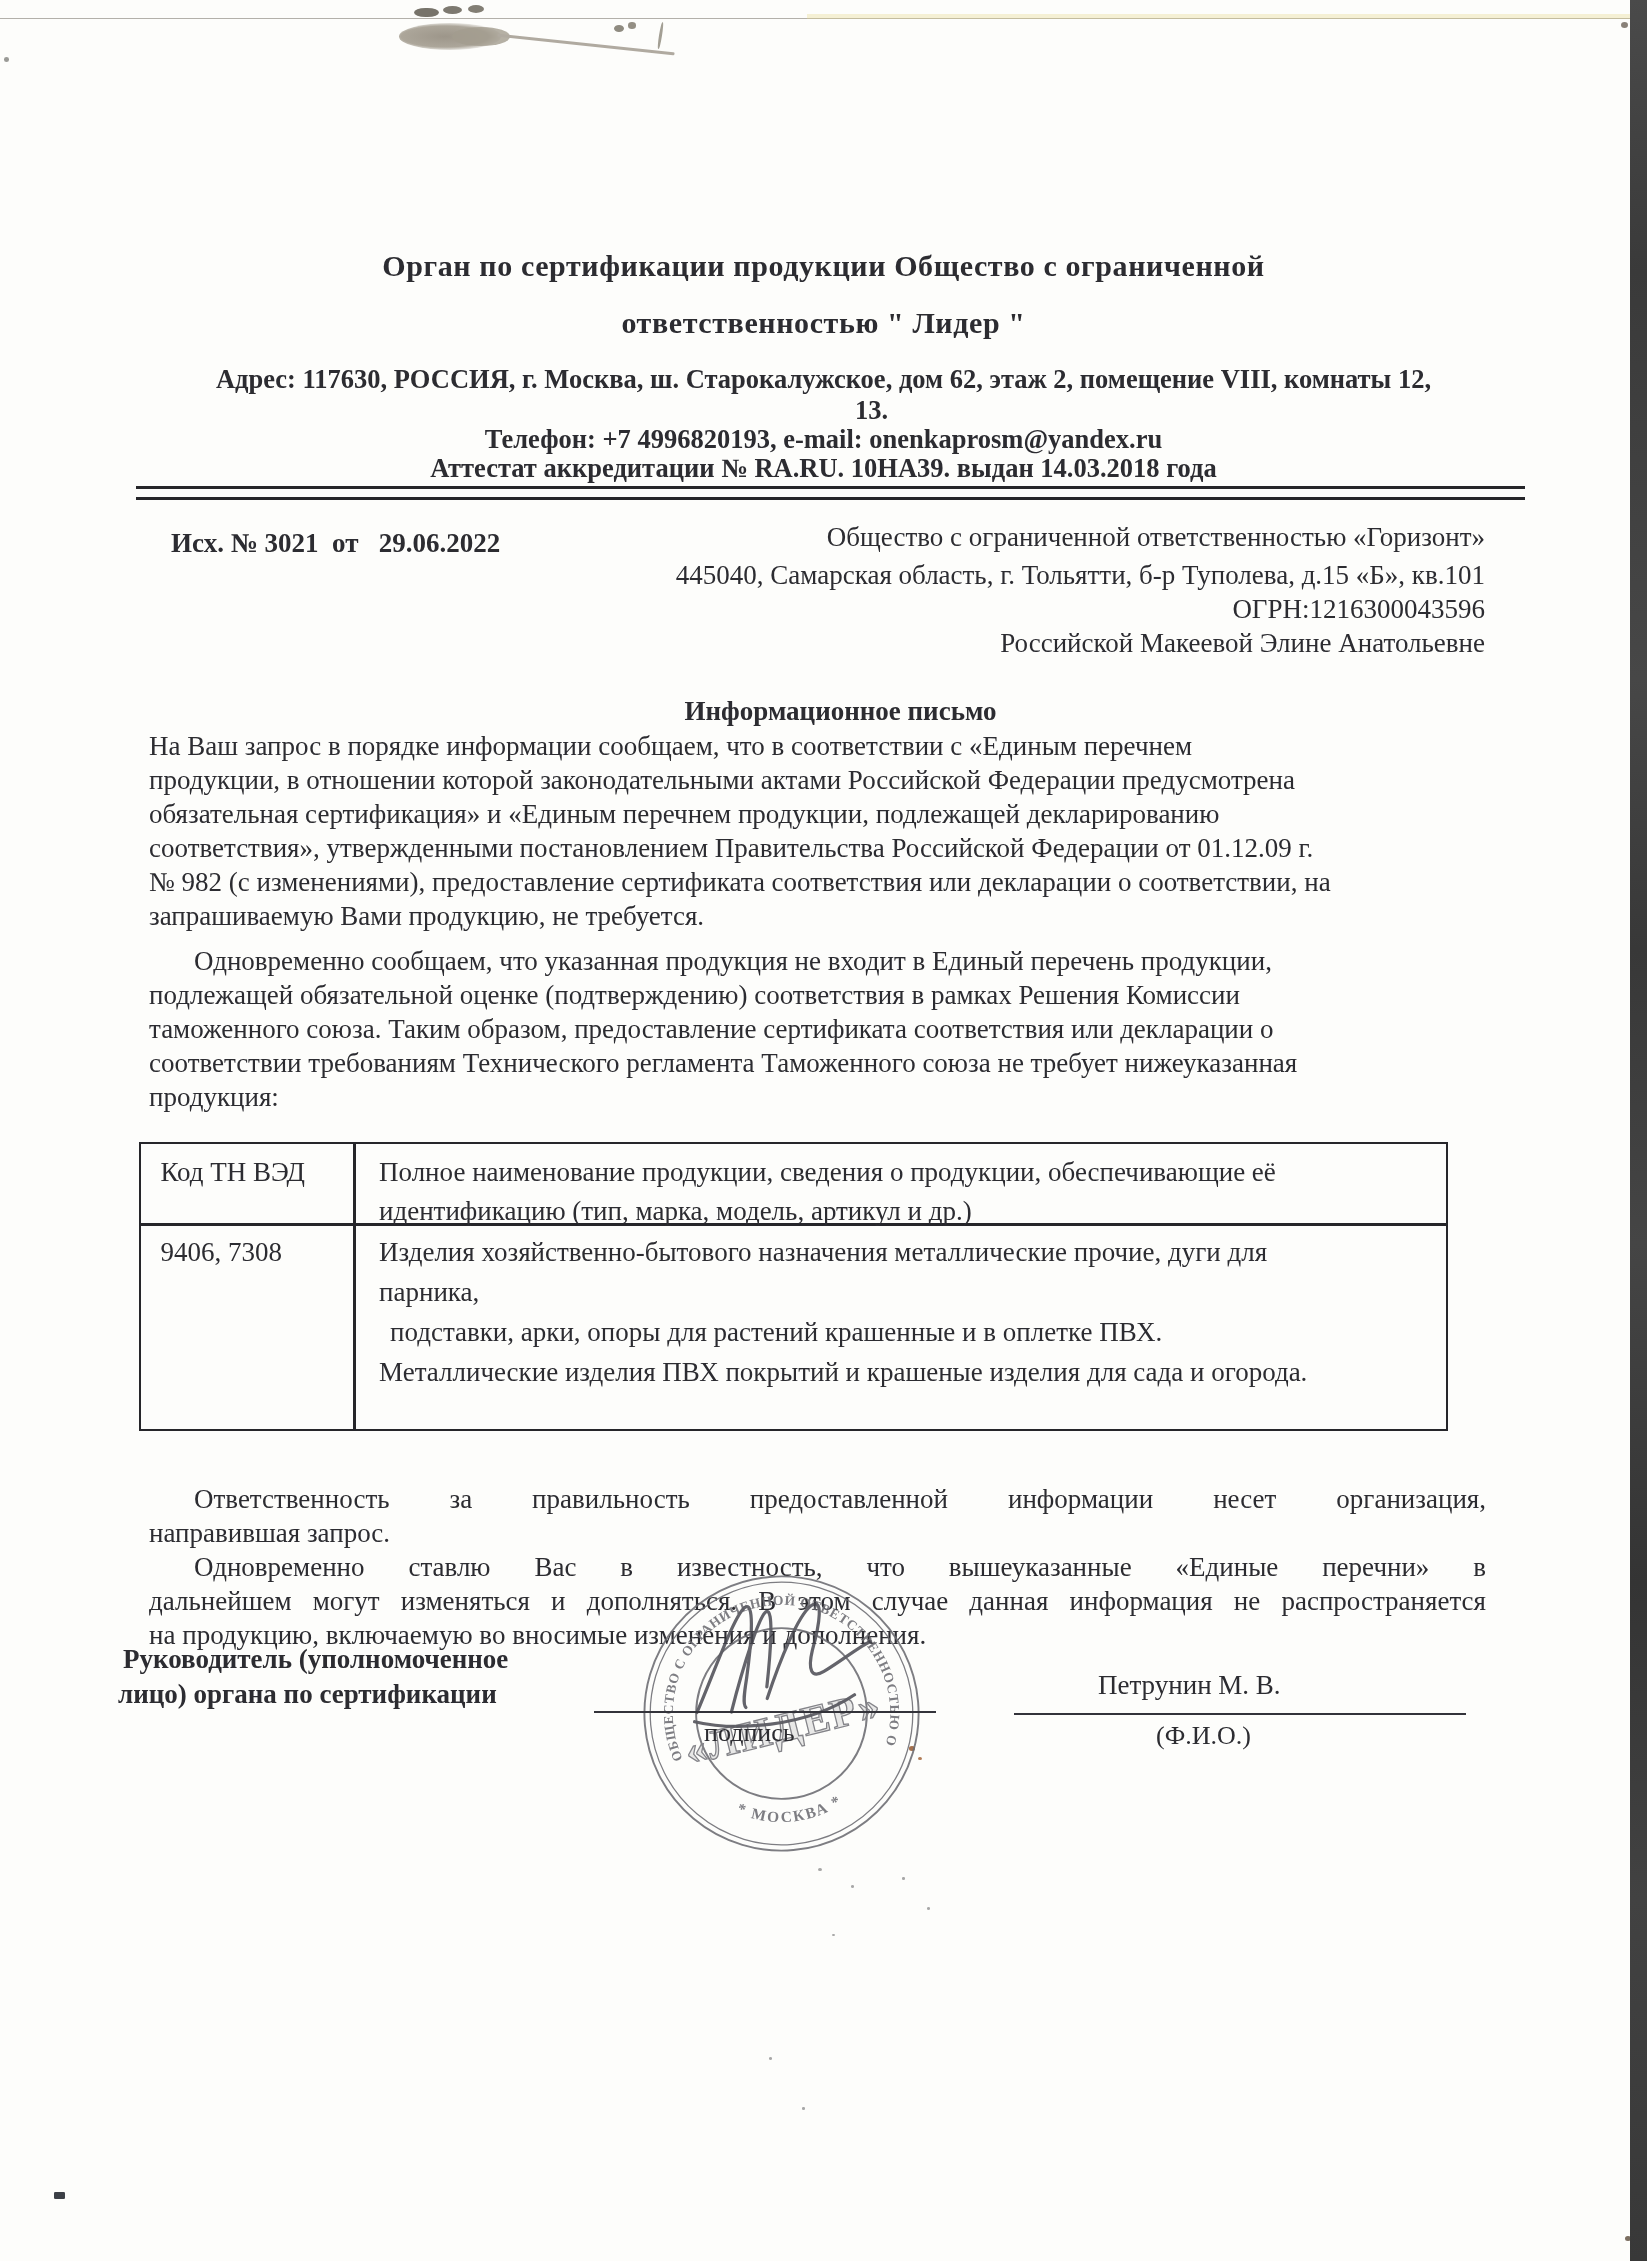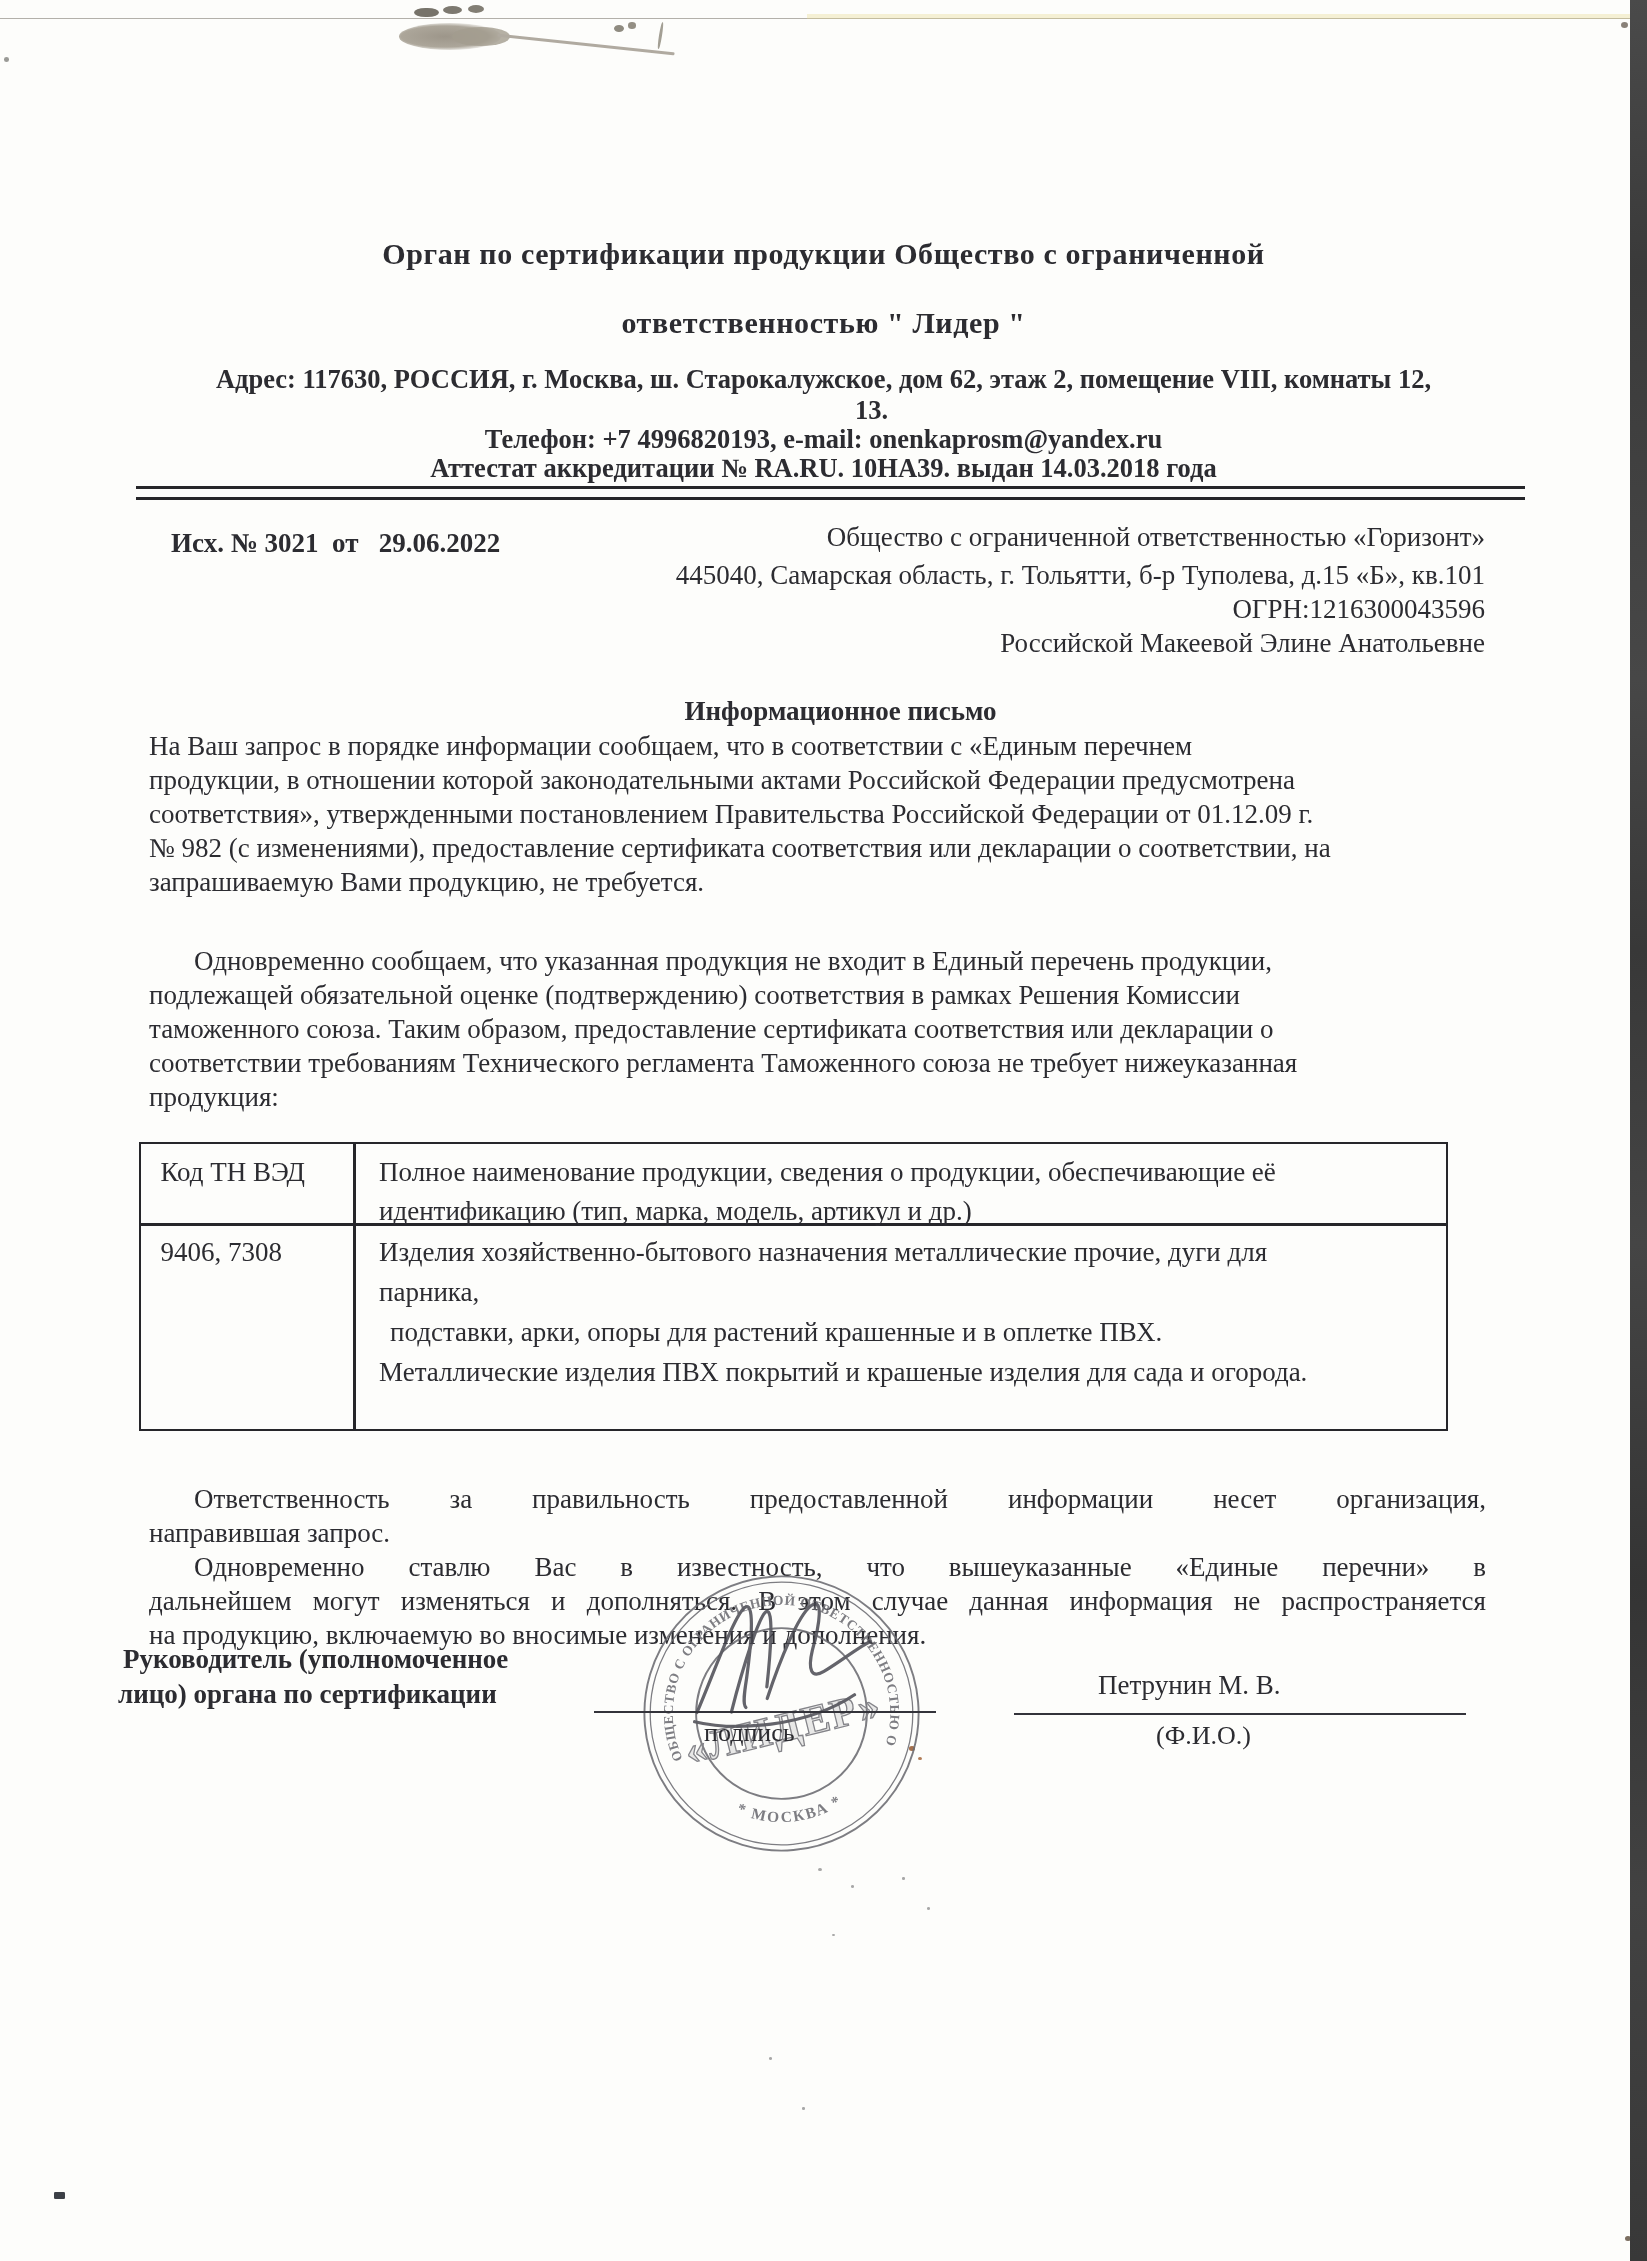--- a/index.html
+++ b/index.html
@@ -47,21 +47,21 @@
   <div class="smudge" style="left:443px;top:5.8px;width:19.4px;height:8.4px;background:#7d7970;"></div>
   <div class="smudge" style="left:468px;top:5.2px;width:16px;height:7.8px;background:#827e74;"></div>
   <div class="smudge" style="left:399px;top:23px;width:102px;height:27px;background:radial-gradient(ellipse at 45% 50%, #9d968a 0%, #aca69a 55%, rgba(172,166,154,0) 78%);"></div>
   <div class="smudge" style="left:452px;top:27px;width:58px;height:19.4px;background:#a39c8f;opacity:.8;"></div>
   <div class="smudge" style="left:497px;top:43px;width:178px;height:2.6px;background:#b0aaa0;transform:rotate(6deg);border-radius:1.3px;"></div>
   <div class="smudge" style="left:614px;top:24.5px;width:9.7px;height:7px;background:#8f8b80;"></div>
   <div class="smudge" style="left:628px;top:22px;width:7.8px;height:6.5px;background:#948f84;"></div>
   <div class="smudge" style="left:659px;top:22px;width:2.6px;height:27px;background:#a39f94;transform:rotate(9deg);"></div>
   <div class="smudge" style="left:3.9px;top:57px;width:5.2px;height:4.5px;background:#9a9a96;"></div>
 
-  <div class="ln center bold" style="top:237px;font-size:30px;letter-spacing:0.6px;font-family:Liberation Serif, serif;">Орган по сертификации продукции Общество с ограниченной</div>
+  <div class="ln center bold" style="top:249px;font-size:30px;letter-spacing:0.6px;font-family:Liberation Serif, serif;">Орган по сертификации продукции Общество с ограниченной</div>
   <div class="ln center bold" style="top:306px;font-size:30px;letter-spacing:0.6px;">ответственностью " Лидер "</div>
   <div class="ln center" style="top:362px;font-size:26.5px;">Адрес: 117630, РОССИЯ, г. Москва, ш. Старокалужское, дом 62, этаж 2, помещение VIII, комнаты 12,</div>
   <div class="ln center" style="top:393px;font-size:26.5px;margin-left:48px;">13.</div>
   <div class="ln center" style="top:422px;font-size:26.5px;">Телефон: +7 4996820193, e-mail: onenkaprosm@yandex.ru</div>
   <div class="ln center" style="top:451px;font-size:26.5px;">Аттестат аккредитации № RA.RU. 10НА39. выдан 14.03.2018 года</div>
   <div class="rule" style="top:486px;"></div>
   <div class="rule" style="top:497px;"></div>
 
   <div class="ln" style="left:171px;top:526px;">Исх. № 3021&nbsp; от &nbsp; 29.06.2022</div>
 
@@ -70,20 +70,21 @@
     <div class="pline" style="margin-top:3.9px;">445040, Самарская область, г. Тольятти, б-р Туполева, д.15 «Б», кв.101</div>
     <div class="pline">ОГРН:1216300043596</div>
     <div class="pline">Российской Макеевой Элине Анатольевне</div>
   </div>
 
   <div class="ln center bold" style="top:694px;font-size:27px;margin-left:17px;">Информационное письмо</div>
 
   <div class="para" style="top:729px;">
     <div class="pline">На Ваш запрос в порядке информации сообщаем, что в соответствии с «Единым перечнем</div>
     <div class="pline">продукции, в отношении которой законодательными актами Российской Федерации предусмотрена</div>
+    <div class="pline">обязательная сертификация» и «Единым перечнем продукции, подлежащей декларированию</div>
     <div class="pline">соответствия», утвержденными постановлением Правительства Российской Федерации от 01.12.09 г.</div>
     <div class="pline">№ 982 (с изменениями), предоставление сертификата соответствия или декларации о соответствии, на</div>
     <div class="pline">запрашиваемую Вами продукцию, не требуется.</div>
   </div>
 
   <div class="para" style="top:944px;">
     <div class="pline ind">Одновременно сообщаем, что указанная продукция не входит в Единый перечень продукции,</div>
     <div class="pline">подлежащей обязательной оценке (подтверждению) соответствия в рамках Решения Комиссии</div>
     <div class="pline">таможенного союза. Таким образом, предоставление сертификата соответствия или декларации о</div>
     <div class="pline">соответствии требованиям Технического регламента Таможенного союза не требует нижеуказанная</div>

